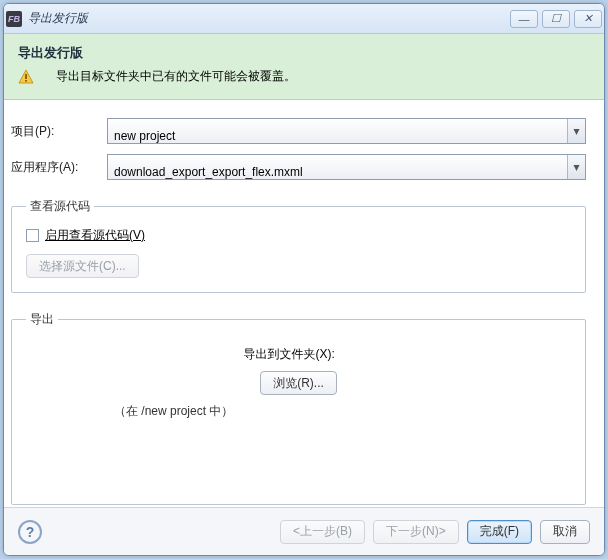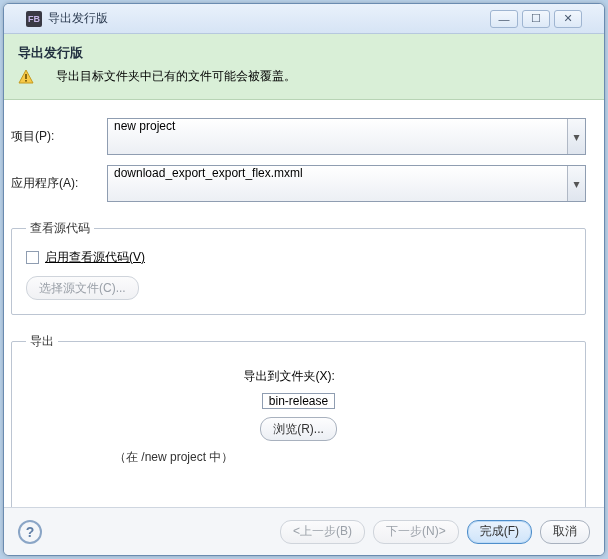--- a/index.html
+++ b/index.html
@@ -34,22 +34,23 @@
     border: 1px solid #6a8bb0;
     border-radius: 6px;
     overflow: hidden;
     box-shadow: 0 0 4px rgba(0,0,0,0.2);
   }
   .titlebar {
     height: 30px;
     background: linear-gradient(#e9f1fb, #d6e4f5);
     display: flex;
     align-items: center;
-    padding: 0 22px;
+    padding: 0 2px;
     border-bottom: 1px solid #b6c8de;
+    font-style: italic;
   }
   .titlebar .app-icon {
     width: 16px; height: 16px;
     background: #3a3a44;
     border-radius: 2px;
     display: flex; align-items: center; justify-content: center;
     margin-right: 6px;
   }
   .titlebar .app-icon span { color: #c5b7e6; font-size: 9px; font-weight: bold; }
   .titlebar .title { color: #2b3b50; flex: 1; }
@@ -76,24 +77,24 @@
     padding: 18px 18px 10px 7px;
   }
   .form-row {
     display: flex;
     align-items: center;
     margin-bottom: 10px;
   }
   .form-row .lbl { width: 96px; color: #222; }
   .select {
     flex: 1;
-    height: 37px;
+    height: 26px;
     border: 1px solid #8f9db1;
     background: linear-gradient(#fff,#eceff4);
-    display: flex; align-items: flex-start;
+    display: flex; align-items: flex-end;
     padding: 0 6px;
     position: relative;
   }
   .select .arrow {
     position: absolute; right: 0; top: 0; bottom: 0; width: 18px;
     border-left: 1px solid #b0b8c5;
     background: linear-gradient(#f6f8fb,#dfe5ee);
     display: flex; align-items: center; justify-content: center;
     color: #555;
   }
@@ -108,21 +109,21 @@
   .fake-checkbox {
     width: 13px; height: 13px;
     border: 1px solid #8f9db1;
     background: #fff;
   }
   .btn {
     height: 24px;
     padding: 0 12px;
     border: 1px solid #a8b1be;
     background: linear-gradient(#fdfdfe,#eceff4);
-    border-radius: 11px;
+    border-radius: 4px;
     color: #333;
     display: inline-flex; align-items: center;
     font-size: 12px;
   }
   .btn.disabled { color: #9aa0a8; border-color: #cfd4db; background: linear-gradient(#fbfbfc,#f0f1f4); }
   .export-row { display: flex; align-items: center; gap: 8px; margin-top: 6px; flex-direction: column; }
   .export-row .lbl2 { width: 110px; }
   .text-input {
     flex: 1;
     height: 22px;
@@ -220,23 +221,20 @@
         <div class="fake-checkbox"></div>
         <span>启用查看源代码(V)</span>
       </div>
       <div class="btn disabled">选择源文件(C)...</div>
     </fieldset>
 
     <fieldset class="group">
       <legend>导出</legend>
       <div class="export-row">
         <div class="lbl2">导出到文件夹(X):</div>
-        <div class="text-input">
-          <span>bin-release</span>
-        </div>
         <div class="btn">浏览(R)...</div>
       </div>
       <div class="hint-row">（在 /new project 中）</div>
       <div class="exp-spacer"></div>
     </fieldset>
 
   </div>
 
   <div class="footer">
     <div class="help">?</div>

